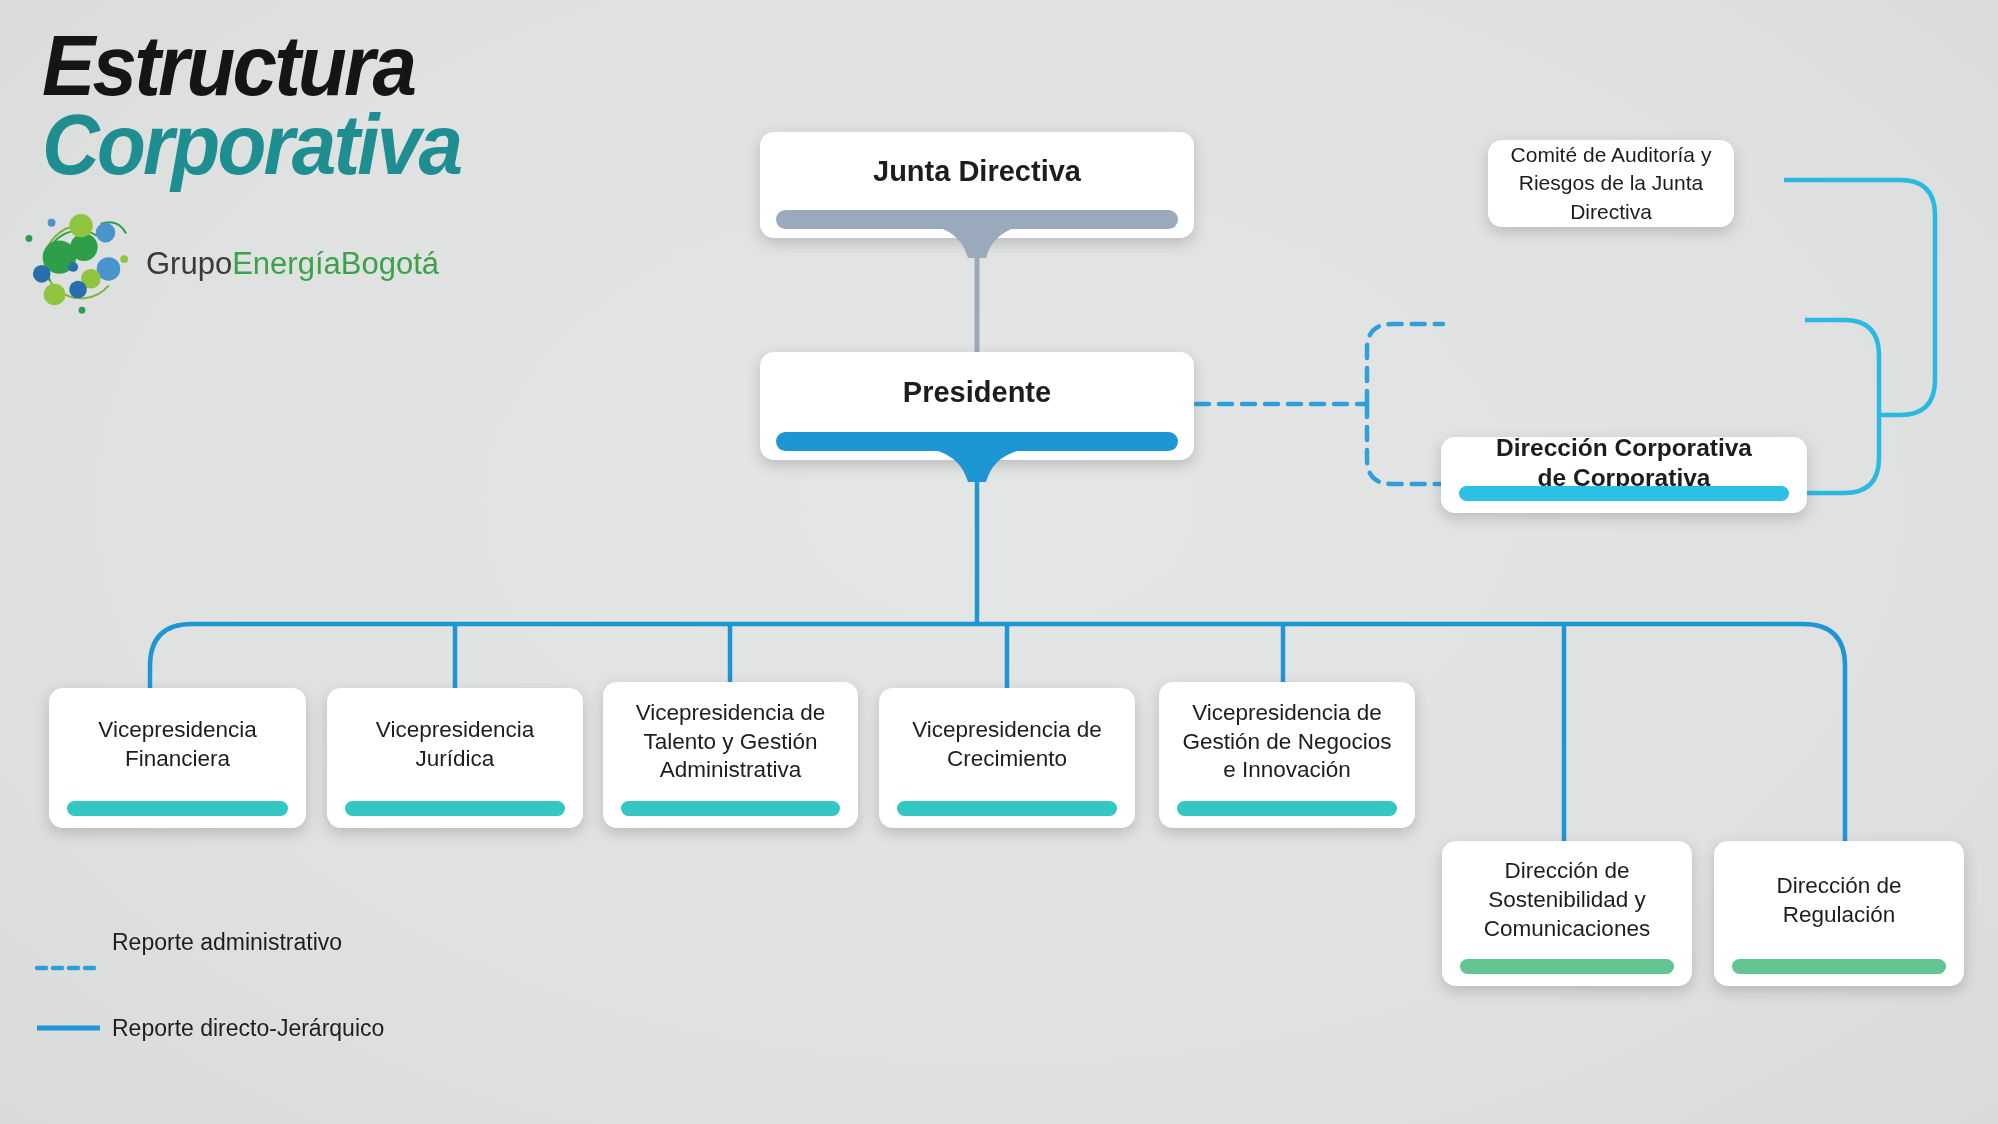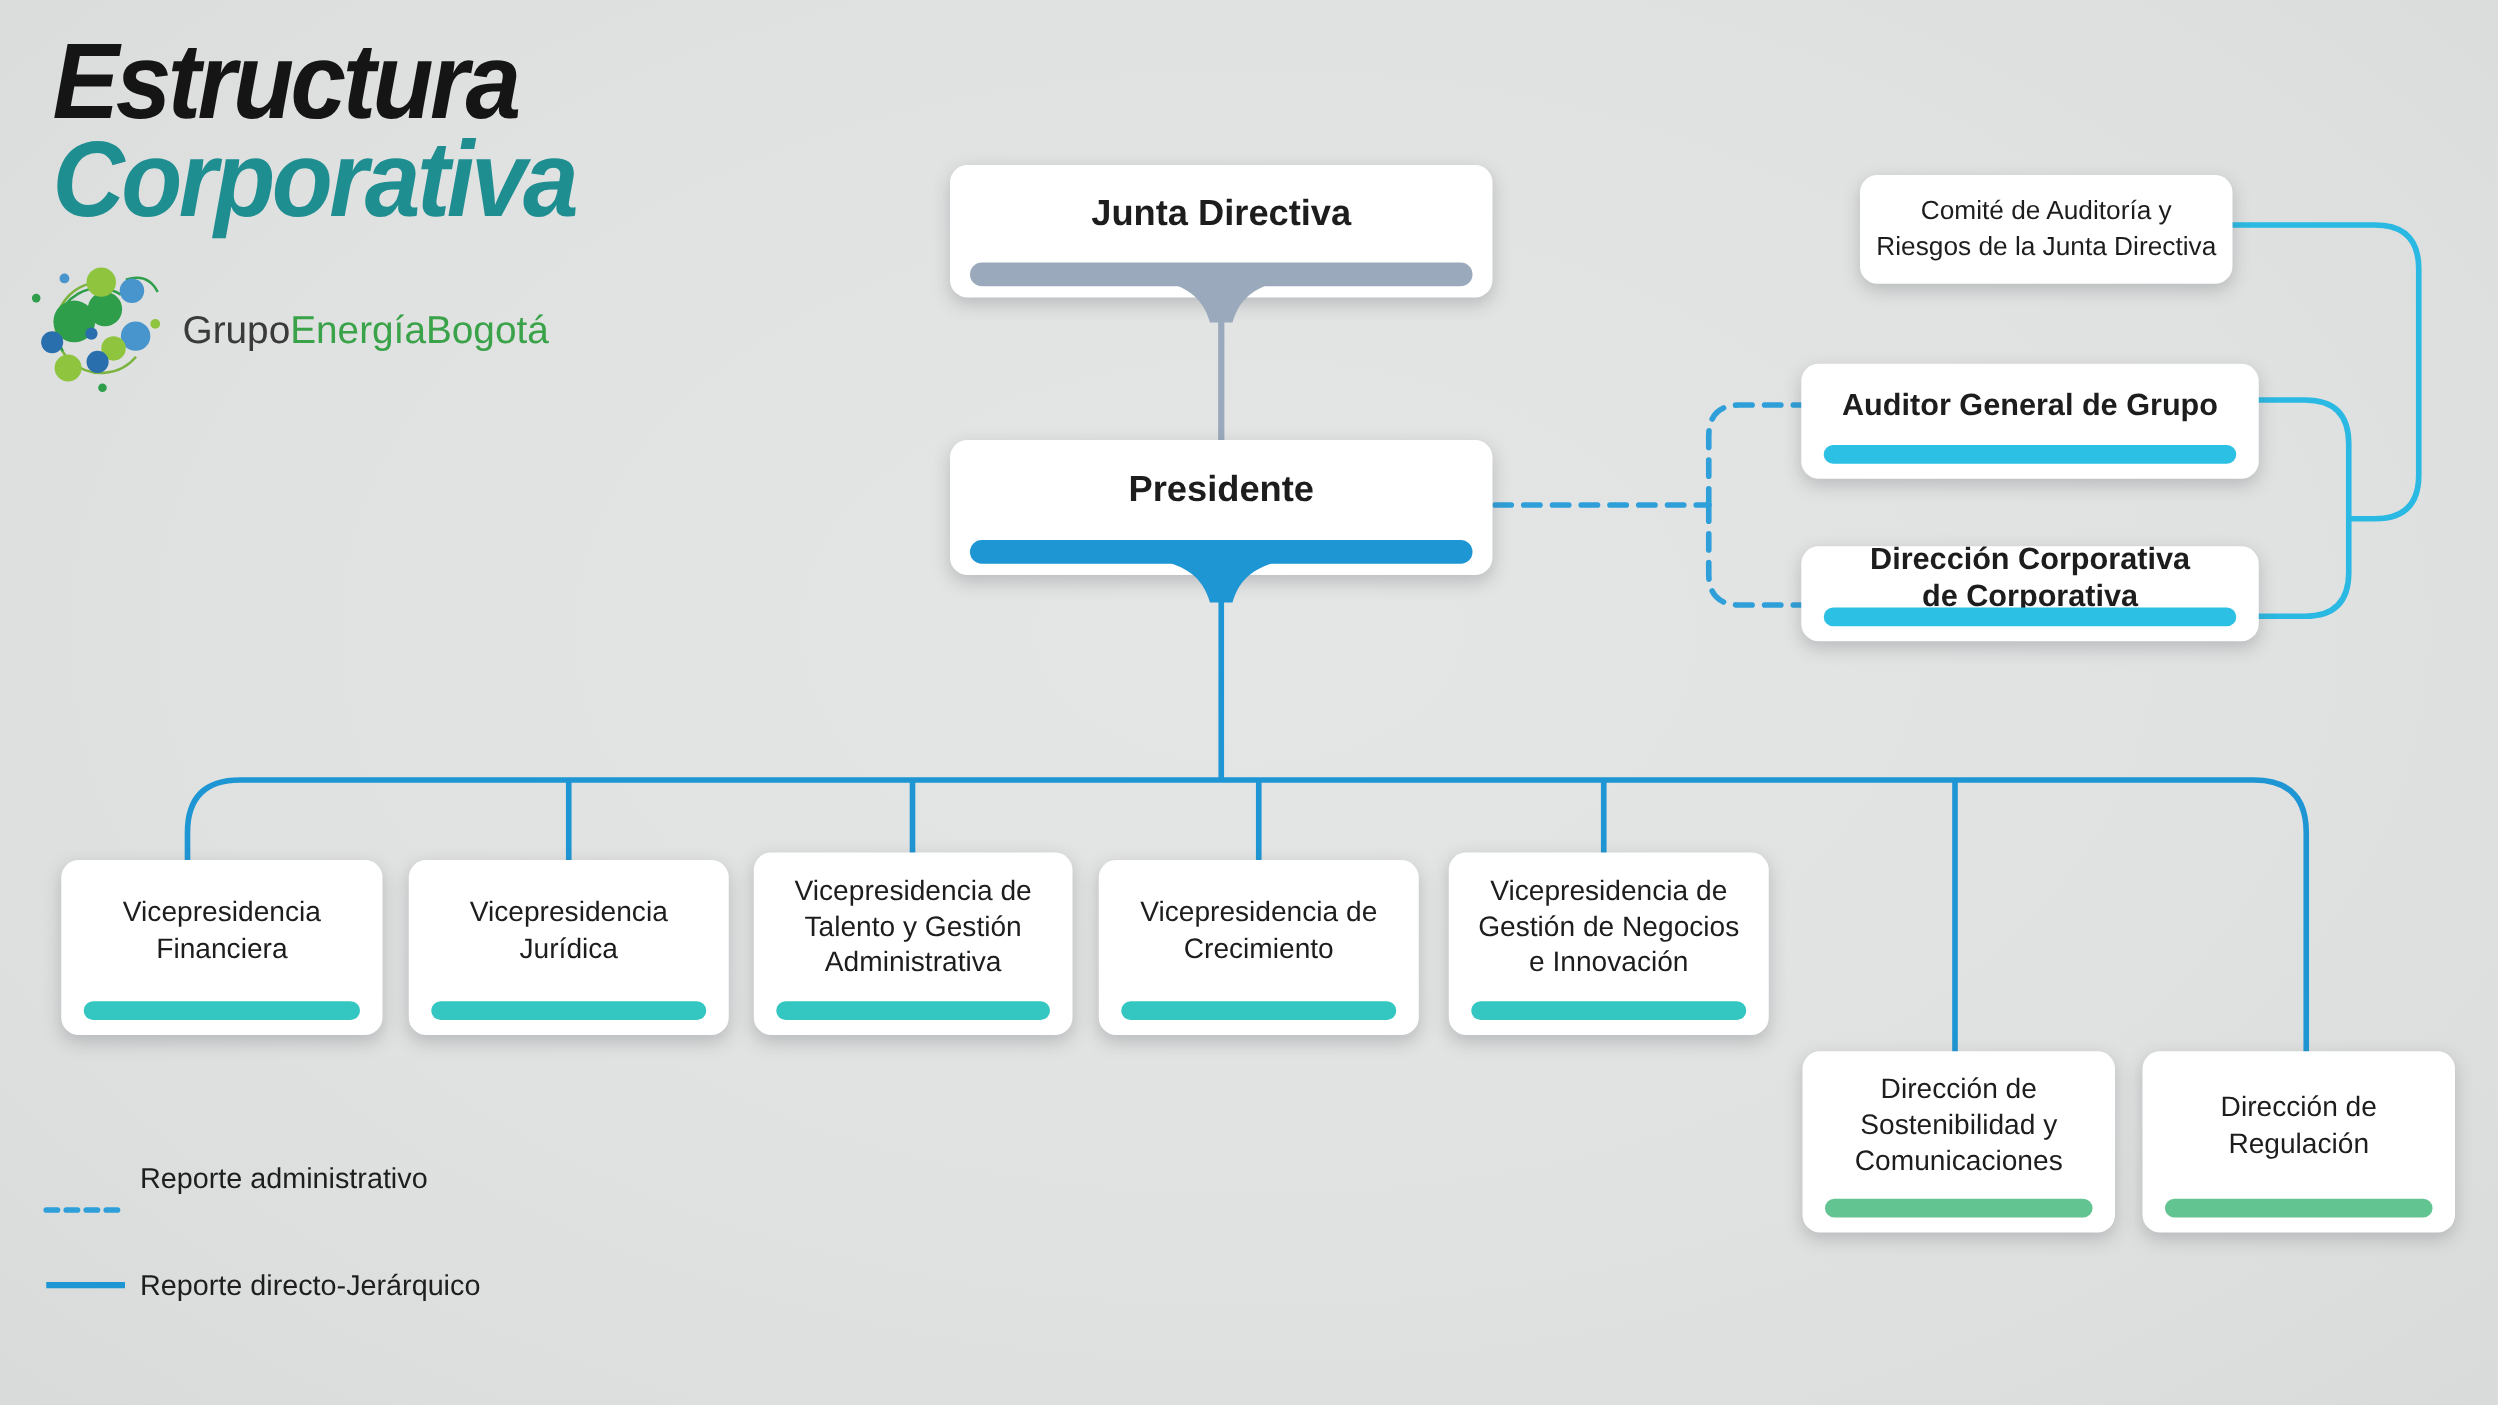--- a/index.html
+++ b/index.html
@@ -21,21 +21,21 @@
 
   
   .node{position:absolute;z-index:2;background:#ffffff;border-radius:14px;
     box-shadow:0 5px 14px rgba(90,95,100,.30);display:flex;flex-direction:column;justify-content:center;
     text-align:center;color:#1d1d1d;}
   .node .lbl span{display:block;}
   .bar{position:absolute;left:18px;right:18px;bottom:12px;height:15px;border-radius:9px;}
 
   .n-junta        {left:760px; top:132px; width:434px; height:106px;}
   .n-presidente   {left:760px; top:352px; width:434px; height:108px;}
-  .n-comite       {left:1488px;top:140px; width:298px; height:87px;}
+  .n-comite       {left:1488px;top:140px; width:246px; height:87px;}
   .n-auditor      {left:1441px;top:291px; width:366px; height:92px;}
   .n-cumplimiento {left:1441px;top:437px; width:366px; height:76px;}
   .n-vp1{left:49px;  top:688px;width:257px;height:140px;}
   .n-vp2{left:327px; top:688px;width:256px;height:140px;}
   .n-vp3{left:603px; top:682px;width:255px;height:146px;}
   .n-vp4{left:879px; top:688px;width:256px;height:140px;}
   .n-vp5{left:1159px;top:682px;width:256px;height:146px;}
   .n-dir1{left:1442px;top:841px;width:250px;height:145px;}
   .n-dir2{left:1714px;top:841px;width:250px;height:145px;}
 
@@ -125,26 +125,20 @@
     <div class="bar bar-blue"></div>
   </div>
 
   <div class="node n-comite">
     <div class="lbl">
       <span>Comité de Auditoría y</span>
       <span>Riesgos de la Junta Directiva</span>
     </div>
   </div>
 
-  <div class="node n-auditor">
-    <div class="lbl">
-        <span>Auditor General de Grupo</span>
-      </div>
-    <div class="bar bar-cyan"></div>
-  </div>
 
   <div class="node n-cumplimiento">
     <div class="lbl">
       <span>Dirección Corporativa</span>
       <span>de Corporativa</span>
     </div>
     <div class="bar bar-cyan"></div>
   </div>
 
   <div class="node n-vp1">

